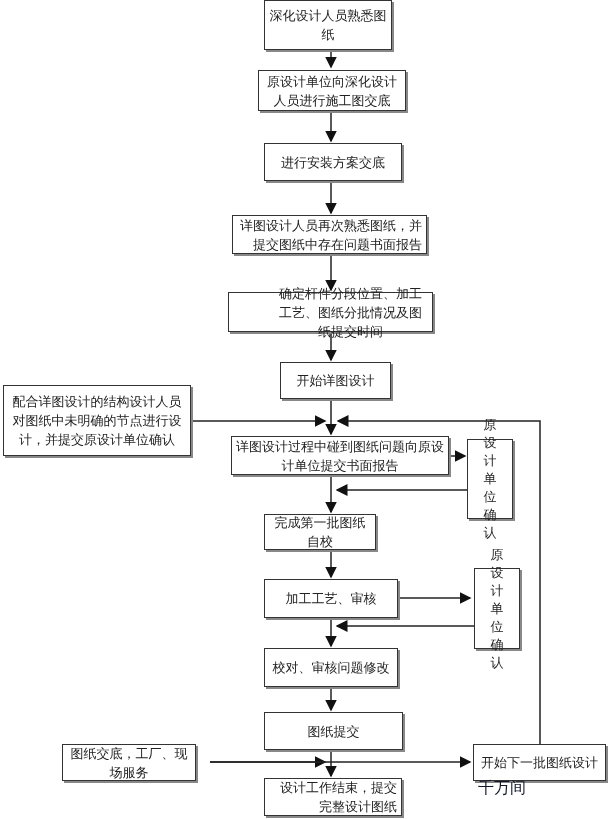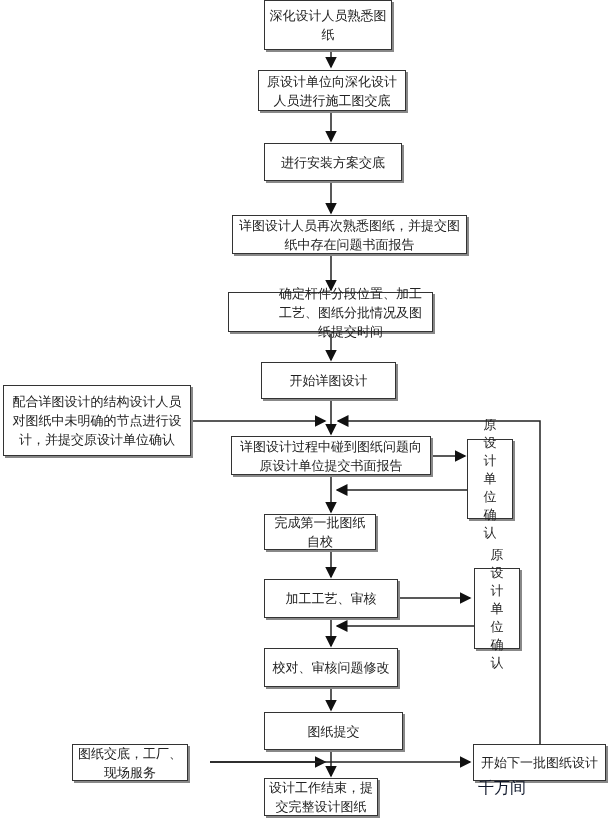--- a/index.html
+++ b/index.html
@@ -42,28 +42,28 @@
     <line x1="331" y1="686" x2="331" y2="710" marker-end="url(#ah)"></line>
     <line x1="331" y1="749" x2="331" y2="776" marker-end="url(#ah)"></line>
     <line x1="210" y1="762" x2="325" y2="762" marker-end="url(#ah)"></line>
     <line x1="210" y1="762" x2="470" y2="762" marker-end="url(#ah)"></line>
   </g>
 </svg>
 
 <div class="box" style="left:264px;top:0px;width:128px;height:50px;">深化设计人员熟悉图纸</div>
 <div class="box" style="left:258px;top:70px;width:148px;height:41px;">原设计单位向深化设计人员进行施工图交底</div>
 <div class="box" style="left:264px;top:143px;width:138px;height:38px;">进行安装方案交底</div>
-<div class="box" style="left:232px;top:215px;width:235px;height:39px;">详图设计人员再次熟悉图纸，并提交图纸中存在问题书面报告</div>
+<div class="box" style="left:232px;top:215px;width:195px;height:39px;text-align:right;">详图设计人员再次熟悉图纸，并提交图纸中存在问题书面报告</div>
 <div class="box" style="left:228px;top:292px;width:205px;height:40px;padding-left:44px;">确定杆件分段位置、加工工艺、图纸分批情况及图纸提交时间</div>
-<div class="box" style="left:261px;top:362px;width:135px;height:37px;">开始详图设计</div>
+<div class="box" style="left:280px;top:362px;width:111px;height:37px;">开始详图设计</div>
 <div class="box" style="left:3px;top:385px;width:188px;height:71px;">配合详图设计的结构设计人员对图纸中未明确的节点进行设计，并提交原设计单位确认</div>
-<div class="box" style="left:231px;top:436px;width:200px;height:39px;">详图设计过程中碰到图纸问题向原设计单位提交书面报告</div>
+<div class="box" style="left:231px;top:436px;width:218px;height:39px;">详图设计过程中碰到图纸问题向原设计单位提交书面报告</div>
 <div class="box narrow" style="left:467px;top:439px;width:46px;height:80px;">原设计单位确认</div>
 <div class="box" style="left:264px;top:514px;width:112px;height:36px;">完成第一批图纸自校</div>
 <div class="box" style="left:264px;top:579px;width:134px;height:39px;">加工工艺、审核</div>
 <div class="box narrow" style="left:474px;top:568px;width:46px;height:81px;">原设计单位确认</div>
 <div class="box" style="left:264px;top:648px;width:134px;height:39px;">校对、审核问题修改</div>
 <div class="box" style="left:264px;top:712px;width:139px;height:38px;">图纸提交</div>
-<div class="box" style="left:72px;top:744px;width:116px;height:37px;">图纸交底，工厂、现场服务</div>
+<div class="box" style="left:62px;top:744px;width:134px;height:37px;">图纸交底，工厂、现场服务</div>
 <div class="box" style="left:473px;top:744px;width:133px;height:37px;">开始下一批图纸设计</div>
-<div class="box" style="left:264px;top:778px;width:114px;height:38px;">设计工作结束，提交完整设计图纸</div>
+<div class="box" style="left:264px;top:778px;width:138px;height:38px;text-align:right;">设计工作结束，提交完整设计图纸</div>
 
 <div class="wm">千万间</div>
 
 </body></html>

